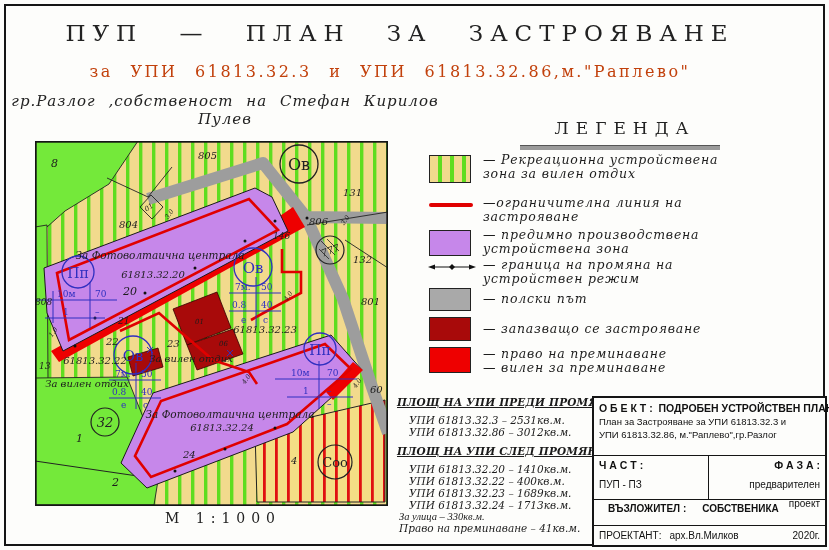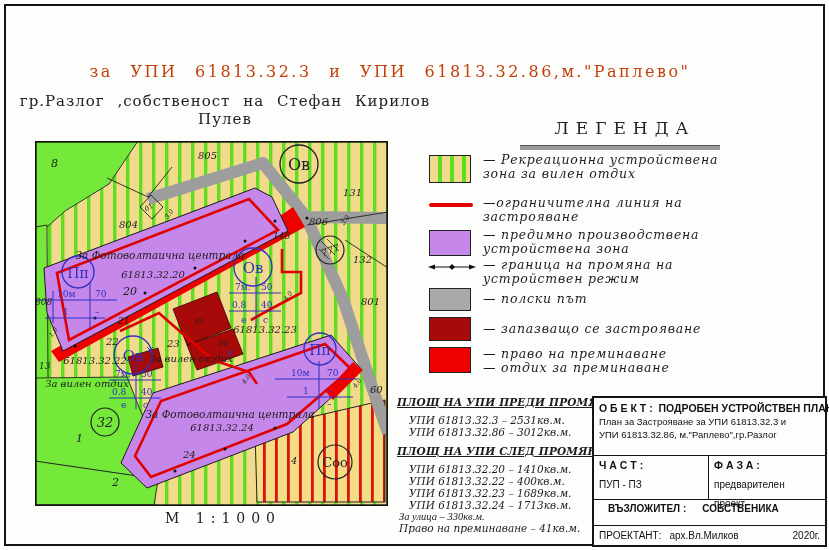--- a/index.html
+++ b/index.html
@@ -1,20 +1,20 @@
 <!DOCTYPE html>
 <html><head>
 <meta charset="utf-8">
 <style>
   html,body{margin:0;padding:0;background:#888;}
   .page{position:relative;width:829px;height:550px;background:#fdfdfb;font-family:"DejaVu Serif",serif;overflow:hidden;}
   .sheet-border{position:absolute;left:4px;top:4px;right:4px;bottom:4px;border:2.5px solid #151515;pointer-events:none;}
   .t1{position:absolute;top:20px;left:0;width:800px;text-align:center;font-size:23px;letter-spacing:7px;word-spacing:22px;color:#222;}
   .t2{position:absolute;top:62px;left:0;width:780px;text-align:center;font-size:16px;letter-spacing:2.5px;word-spacing:10px;color:#c2410c;}
-  .t3{position:absolute;top:92px;left:0;width:450px;text-align:center;font-size:15px;letter-spacing:1px;word-spacing:7px;color:#222;}
+  .t3{position:absolute;top:92px;left:0;width:450px;text-align:center;font-size:15px;letter-spacing:1px;word-spacing:7px;color:#222;font-style:italic;}
   .legend{position:absolute;left:425px;top:118px;width:400px;height:270px;}
   .leg-title{position:absolute;left:85px;top:0;width:230px;text-align:center;font-size:17px;letter-spacing:7px;color:#222;}
   .leg-rule{position:absolute;left:95px;top:27px;width:200px;height:4px;background:#9a9a9a;border-top:1px solid #555;}
   .leg-item{position:absolute;left:0;width:400px;}
   .swatch{position:absolute;left:4px;width:40px;border:1.2px solid #222;}
   .sw-recreation{height:26px;background:repeating-linear-gradient(90deg,#f2da8d 0,#f2da8d 8px,#5fdd1f 8px,#5fdd1f 12px);}
   .sw-line{left:4px;width:44px;height:4px;background:#e00000;border:none;border-radius:2px;}
   .sw-production{height:24px;background:#c687ea;}
   .sw-road{height:21px;background:#a9a9a9;}
   .sw-existing{height:22px;background:#a80a0a;}
@@ -23,37 +23,38 @@
   .areas{position:absolute;left:397px;top:396px;width:196px;font-style:italic;color:#1b1b1b;}
   .ar-h{font-size:10.5px;font-weight:bold;text-decoration:underline;white-space:nowrap;letter-spacing:0.2px;}
   .ar-l{font-size:10.5px;padding-left:12px;white-space:nowrap;margin-top:0;}
   .tblock{position:absolute;left:592px;top:396px;width:231px;height:147px;border:2px solid #151515;font-family:"Liberation Sans",sans-serif;color:#111;background:#fdfdfb;display:flex;flex-direction:column;}
   .tb-r1{height:57px;border-bottom:1.5px solid #151515;padding:4px 5px 0 5px;}
   .tb-obj{font-size:10.5px;font-weight:bold;white-space:nowrap;}
   .tb-sub{font-size:9.5px;margin-top:2px;white-space:nowrap;}
   .tb-r2{height:43px;border-bottom:1.5px solid #151515;display:flex;}
   .tb-c{padding:3px 5px;}
   .tb-c1{width:104px;}
-  .tb-c2{flex:1;border-left:1.5px solid #151515;}
+  .tb-c2{flex:1;border-left:1.5px solid #151515;text-align:right;}
   .tb-lab{font-size:10.5px;font-weight:bold;}
   .tb-val{font-size:10px;margin-top:8px;}
   .tb-r3{height:20px;border-bottom:1.5px solid #151515;padding:3px 14px;font-size:10px;font-weight:bold;display:flex;gap:16px;}
   .tb-r4{flex:1;padding:4px 5px;font-size:10px;display:flex;gap:8px;align-items:center;}
   .tb-year{margin-left:auto;}
   .scale{position:absolute;left:108px;top:510px;width:230px;text-align:center;font-size:14px;letter-spacing:6px;color:#222;}
   svg text{font-family:"DejaVu Serif",serif;}
   .ml{font-style:italic;fill:#1c1c1c;}
   .mb{fill:#2f2fc0;font-family:"DejaVu Sans",sans-serif;}
 </style>
 </head>
 <body>
 
 <div class="page">
   <div class="sheet-border"></div>
 
+  <div class="t1">ПУП — ПЛАН ЗА ЗАСТРОЯВАНЕ</div>
   <div class="t2">за УПИ 61813.32.3 и УПИ 61813.32.86,м."Раплево"</div>
   <div class="t3">гр.Разлог ,собственост на Стефан Кирилов Пулев</div>
 
   <svg style="position:absolute;left:35px;top:141px;" width="353" height="365" viewBox="0 0 353 365">
     <defs>
       <pattern id="gstripe" width="13" height="8" patternUnits="userSpaceOnUse">
         <rect width="13" height="8" fill="#f2da8d"></rect>
           <rect width="3.4" height="8" fill="#5fdd1f"></rect>
       </pattern>
       <pattern id="rstripe" width="12" height="8" patternUnits="userSpaceOnUse">
@@ -269,21 +270,21 @@
     <div class="leg-item" style="top:170px;">
       <div class="swatch sw-road" style="top:0;"></div>
       <div class="leg-text" style="top:4px;"><span>— полски път</span></div>
     </div>
     <div class="leg-item" style="top:199px;">
       <div class="swatch sw-existing" style="top:0;"></div>
       <div class="leg-text" style="top:5px;"><span>— запазващо се застрояване</span></div>
     </div>
     <div class="leg-item" style="top:229px;">
       <div class="swatch sw-row" style="top:0;"></div>
-      <div class="leg-text"><span>— право на преминаване</span><br><span>— отдих за преминаване</span></div>
+      <div class="leg-text"><span>— право на преминаване</span><br><span>— вилен за преминаване</span></div>
     </div>
   </div>
 
   <div class="areas">
     <div class="ar-h">ПЛОЩ НА УПИ ПРЕДИ ПРОМЯНАТА</div>
     <div class="ar-l" style="margin-top:6px;">УПИ 61813.32.3 – 2531кв.м.</div>
     <div class="ar-l">УПИ 61813.32.86 – 3012кв.м.</div>
     <div class="ar-h" style="margin-top:7px;">ПЛОЩ НА УПИ СЛЕД ПРОМЯНАТА</div>
     <div class="ar-l" style="margin-top:6px;">УПИ 61813.32.20 – 1410кв.м.</div>
     <div class="ar-l">УПИ 61813.32.22 – 400кв.м.</div>

